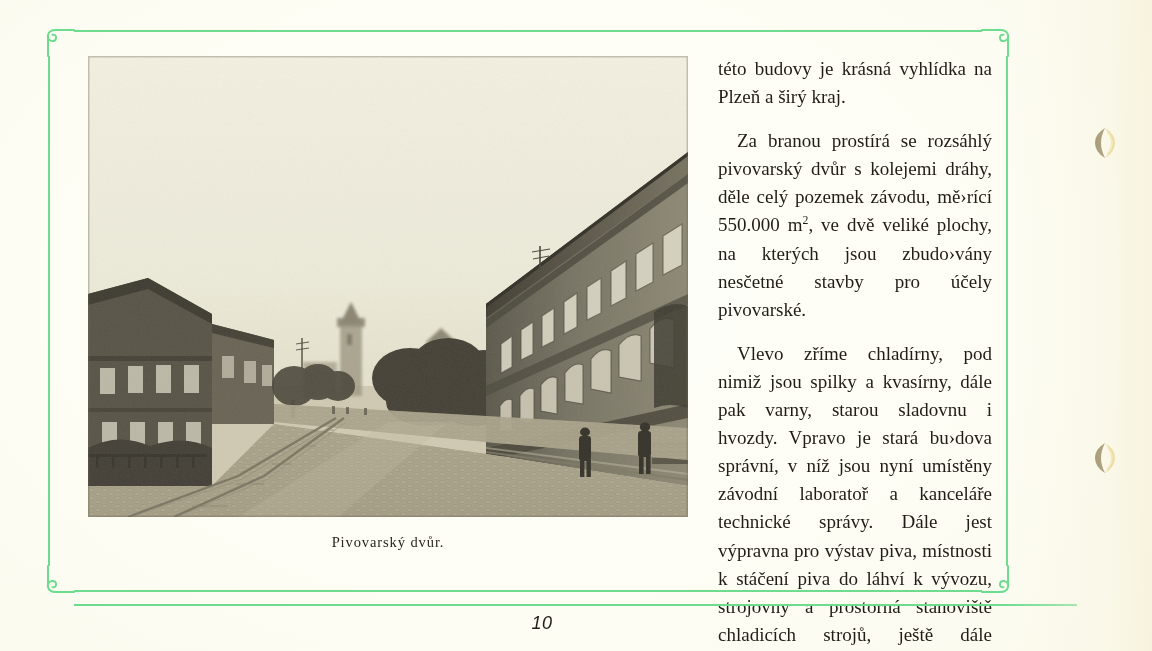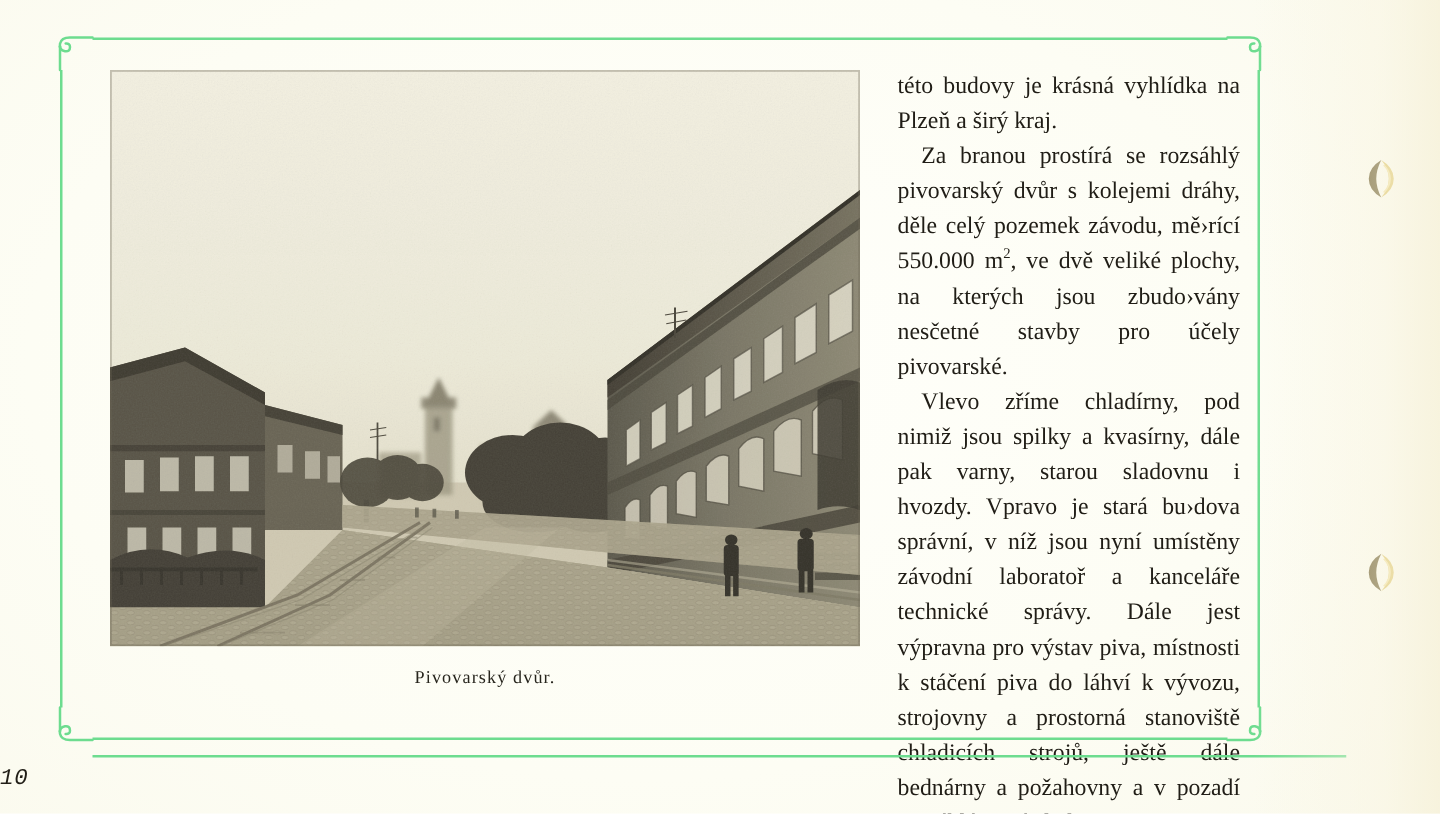--- a/index.html
+++ b/index.html
@@ -101,20 +101,21 @@
     line-height: 28.1px;
     text-align: justify;
     text-justify: inter-word;
   }
   #text-column p {
     margin: 0;
     text-indent: 0;
   }
   #text-column p.indent {
     text-indent: 19px;
+    margin-top: 16px;
   }
   #text-column sup {
     font-size: 0.62em;
     vertical-align: super;
     line-height: 0;
   }
 
   
   #footer-rule {
     position: absolute;
@@ -122,21 +123,22 @@
     top: 604px;
     width: 1003px;
     height: 2px;
     background: #6ddc8f;
   }
   #page-number {
     position: absolute;
     left: 0;
     top: 613px;
     width: 1084px;
-    font-family: Liberation Mono, monospace;
+    text-align: center;
+    font-family: Liberation Sans, sans-serif;
     font-style: italic;
     font-size: 18px;
     color: #211e17;
     letter-spacing: 0.5px;
   }
 
   
   .punch-hole {
     position: absolute;
     width: 26px;

